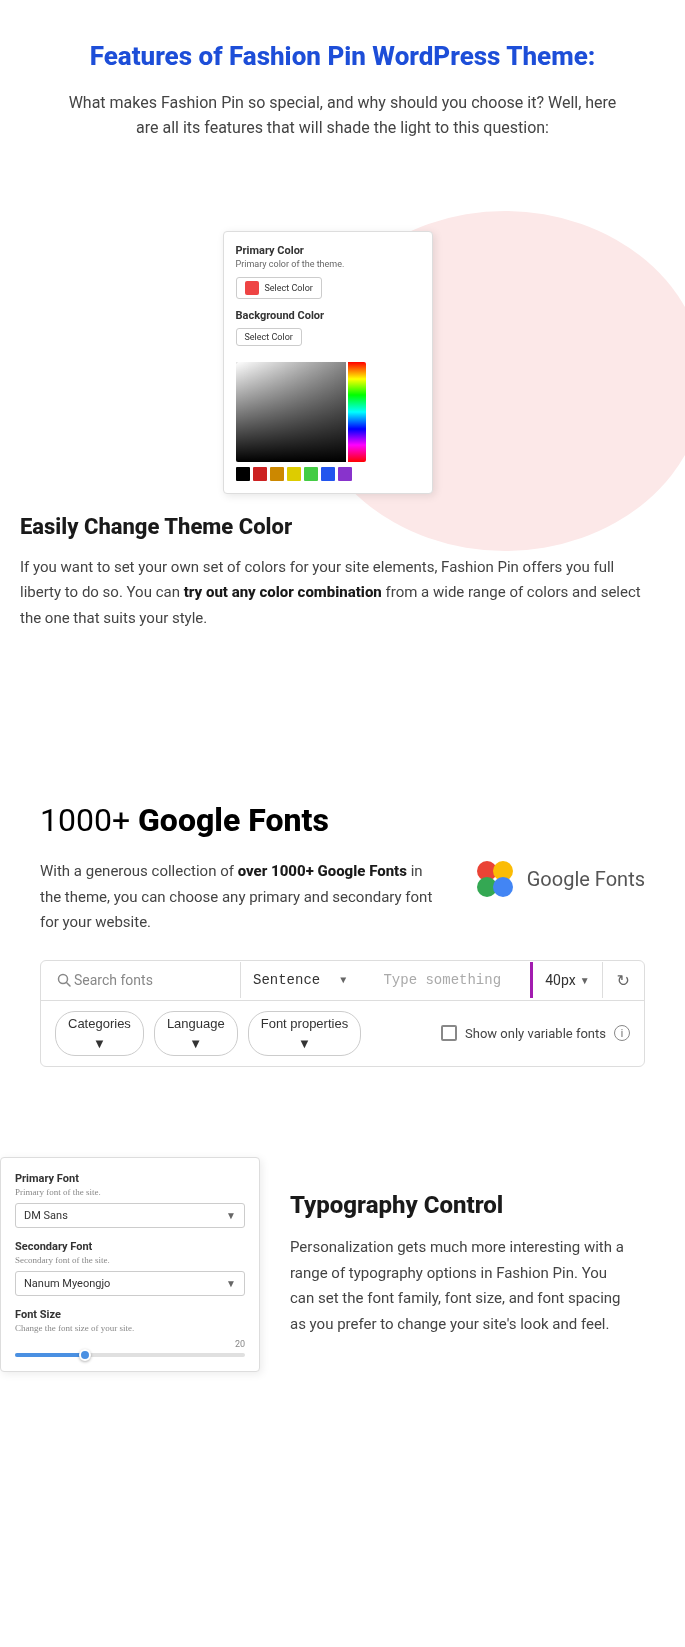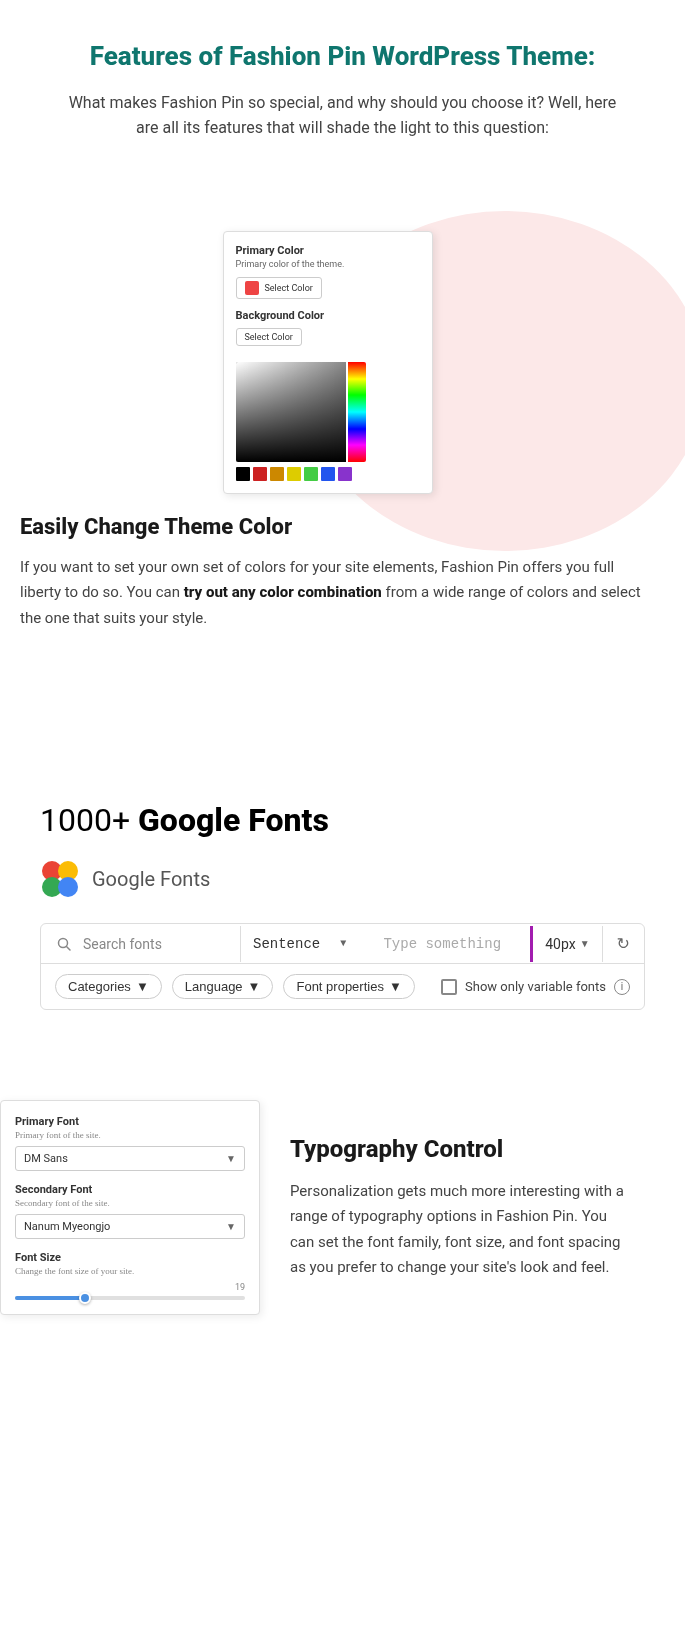--- a/index.html
+++ b/index.html
@@ -12,21 +12,21 @@
     }
 
     
     .header-section {
       text-align: center;
       padding: 40px 60px 20px;
     }
     .header-section h1 {
       font-size: 26px;
       font-weight: 800;
-      color: #0f766e;
+      color: #1d4ed8;
       margin-bottom: 16px;
       line-height: 1.3;
     }
     .header-section p {
       font-size: 16px;
       color: #444;
       line-height: 1.6;
     }
 
     
@@ -213,21 +213,21 @@
 
     .font-search-row {
       display: flex;
       align-items: center;
       border-bottom: 1px solid #ddd;
     }
 
     .search-box {
       display: flex;
       align-items: center;
-      gap: 12px;
+      gap: 3px;
       padding: 10px 16px;
       border-right: 1px solid #ddd;
       flex: 1;
       max-width: 200px;
     }
 
     .search-box span {
       font-size: 14px;
       color: #888;
     }
@@ -290,20 +290,21 @@
     .filter-btn {
       display: inline-flex;
       align-items: center;
       gap: 5px;
       border: 1px solid #ccc;
       border-radius: 20px;
       padding: 4px 12px;
       font-size: 13px;
       color: #333;
       background: #fff;
+      flex-direction: column;
     }
 
     .show-variable-container {
       display: flex;
       align-items: center;
       gap: 8px;
       margin-left: auto;
       text-align: right;
     }
 
@@ -501,20 +502,27 @@
 <div class="spacer" style="height:40px;"></div>
 
 <div class="fonts-section">
   <div class="fonts-header">
     <h2>
       <span>1000+ </span><strong>Google Fonts</strong>
     </h2>
   </div>
 
   <div class="fonts-content">
+    <div class="fonts-text">
+      <p>
+        <span>With a generous collection of </span>
+        <strong>over 1000+ Google Fonts</strong>
+        <span> in the theme, you can choose any primary and secondary font for your website.</span>
+      </p>
+    </div>
 
     <div class="google-fonts-logo">
 
       <svg class="gf-icon" viewBox="0 0 40 40" fill="none" xmlns="http://www.w3.org/2000/svg">
         <circle cx="12" cy="12" r="10" fill="#EA4335"></circle>
         <circle cx="28" cy="12" r="10" fill="#FBBC05"></circle>
         <circle cx="12" cy="28" r="10" fill="#34A853"></circle>
         <circle cx="28" cy="28" r="10" fill="#4285F4"></circle>
       </svg>
       <span class="gf-text">Google Fonts</span>
@@ -588,21 +596,21 @@
       <div class="typo-select">
         <span>Nanum Myeongjo</span>
         <span style="font-size:10px; color:#666;">▼</span>
       </div>
 
       <div class="typo-field-label">Font Size</div>
       <div class="typo-field-sublabel">Change the font size of your site.</div>
       <div class="typo-slider-container">
         <div class="typo-slider-label">
           <span></span>
-          <span>19</span>
+          <span>20</span>
         </div>
         <div class="slider-track">
           <div class="slider-fill"></div>
           <div class="slider-thumb"></div>
         </div>
       </div>
     </div>
   </div>
 
   <div class="typo-text">

